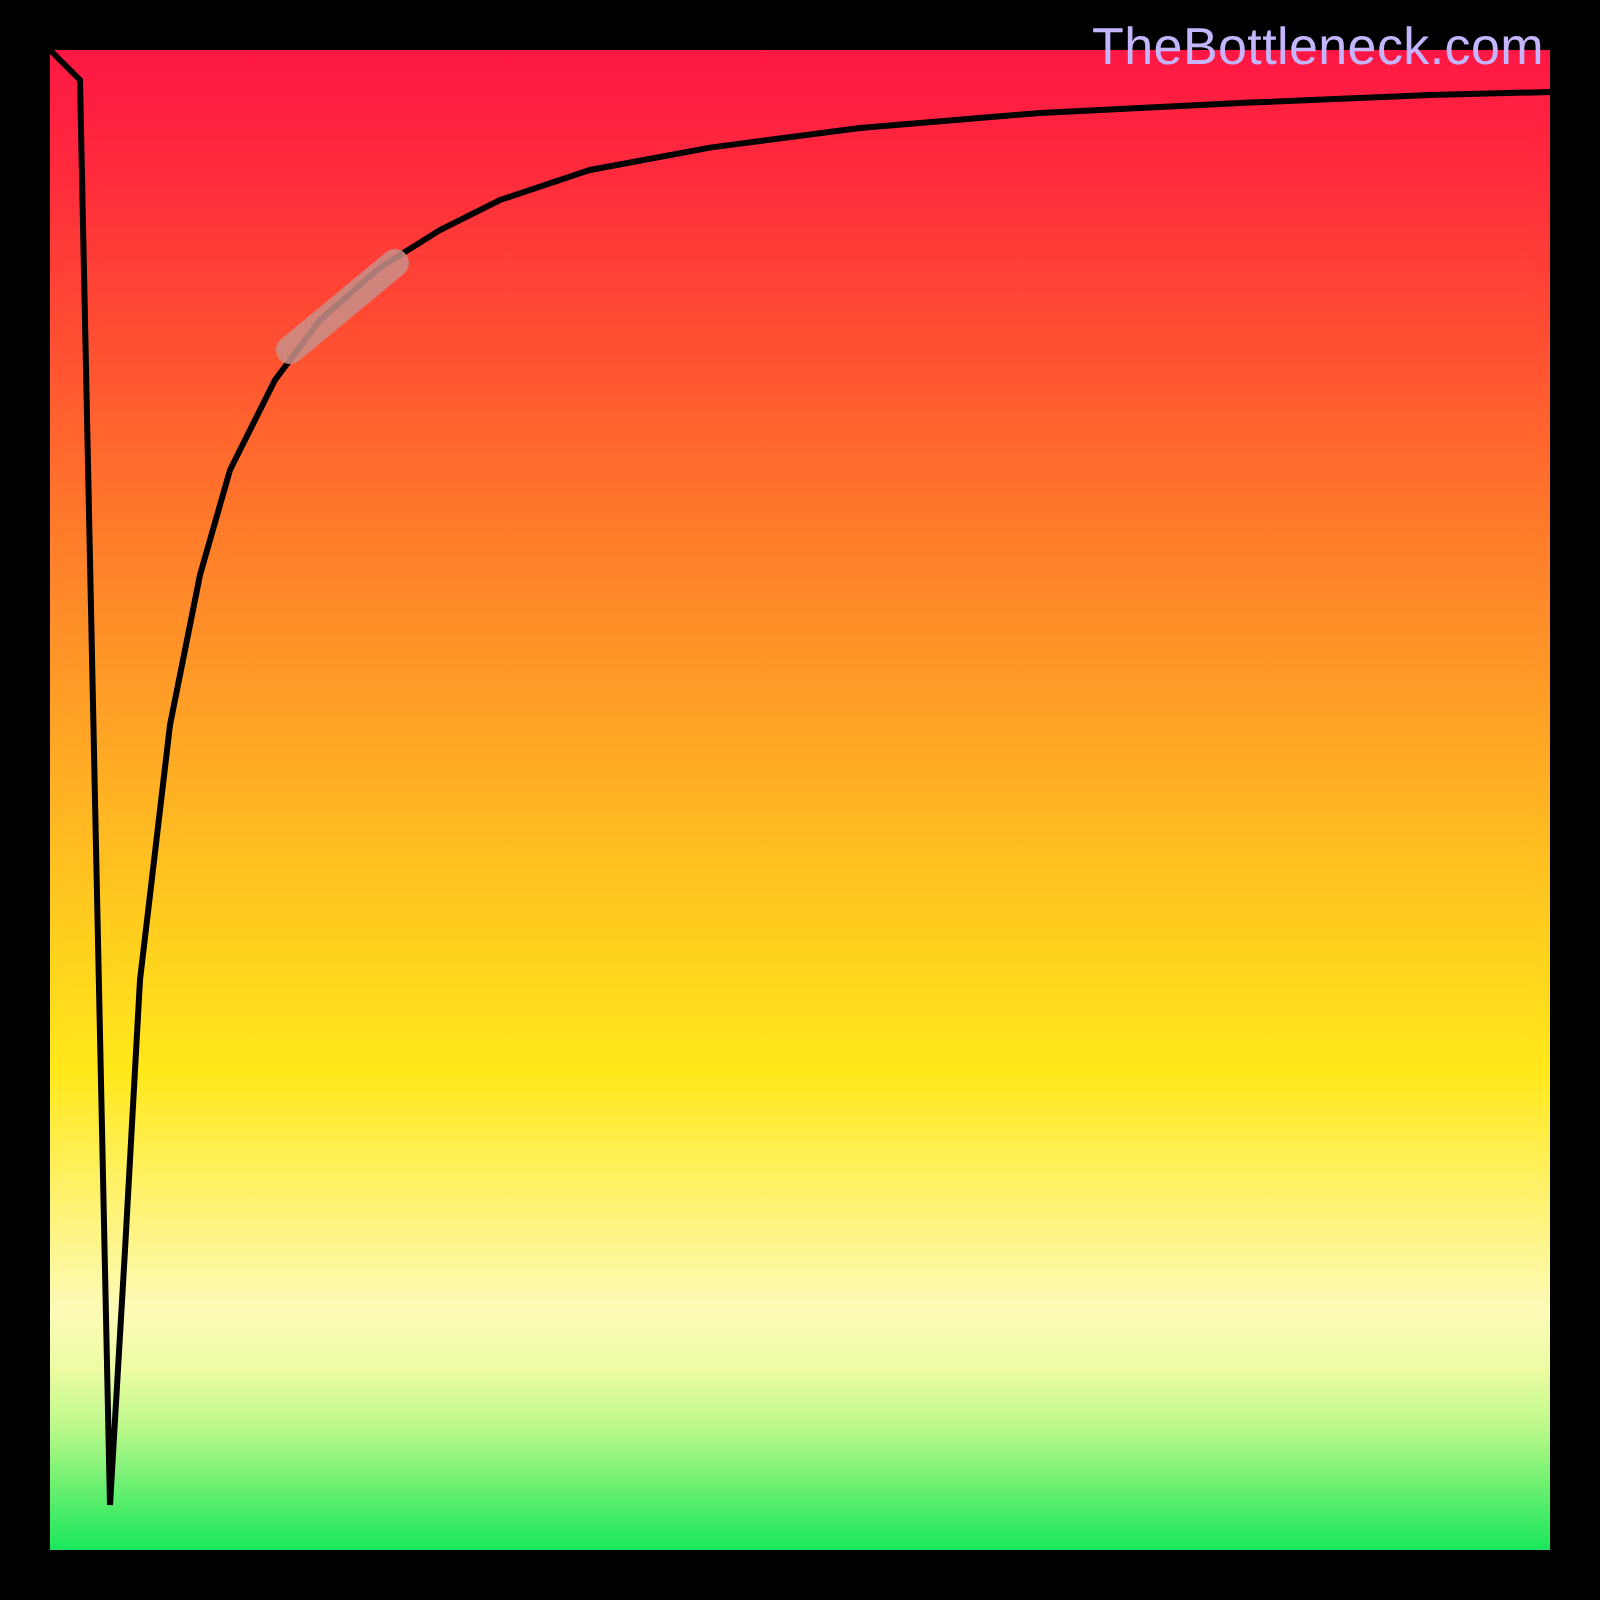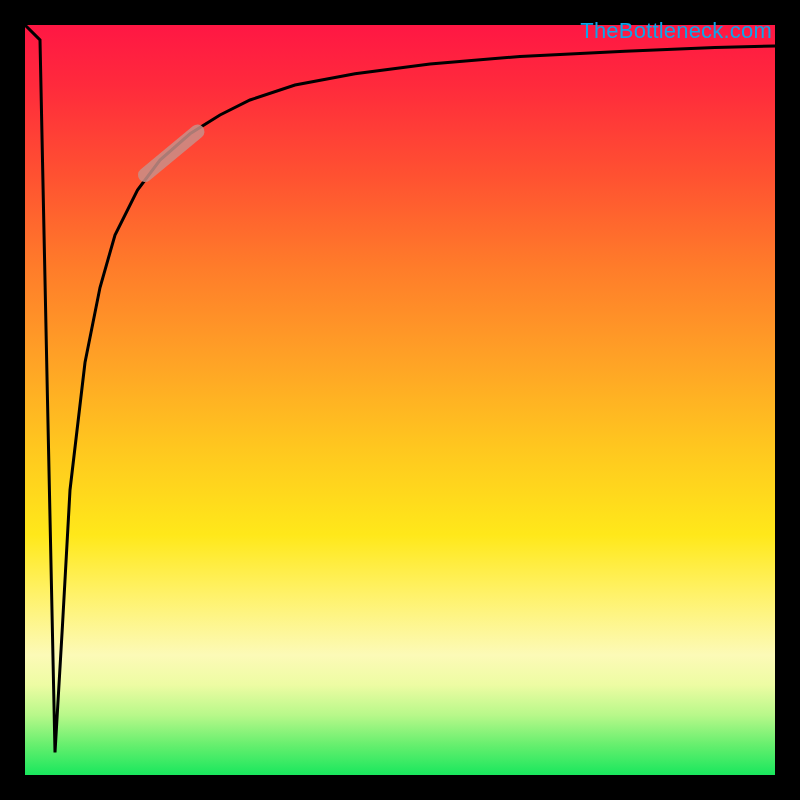--- a/index.html
+++ b/index.html
@@ -34,24 +34,24 @@
       #fff26a 76%,
       #fcfab7 84%,
       #edfca3 88%,
       #b8f88a 92%,
       #66ef6e 96%,
       #19e75d 100%
     );
   }
   .attribution {
     position: absolute;
-    top: 18px;
+    top: 8px;
     right: 28px;
-    color: #0ea5e9;
-    font-size: 22px;
+    color: #c4b5fd;
+    font-size: 26px;
     font-weight: 500;
     letter-spacing: 0.2px;
     user-select: none;
   }
   svg.curve {
     position: absolute;
     left: 0;
     top: 0;
     width: 750px;
     height: 750px;

